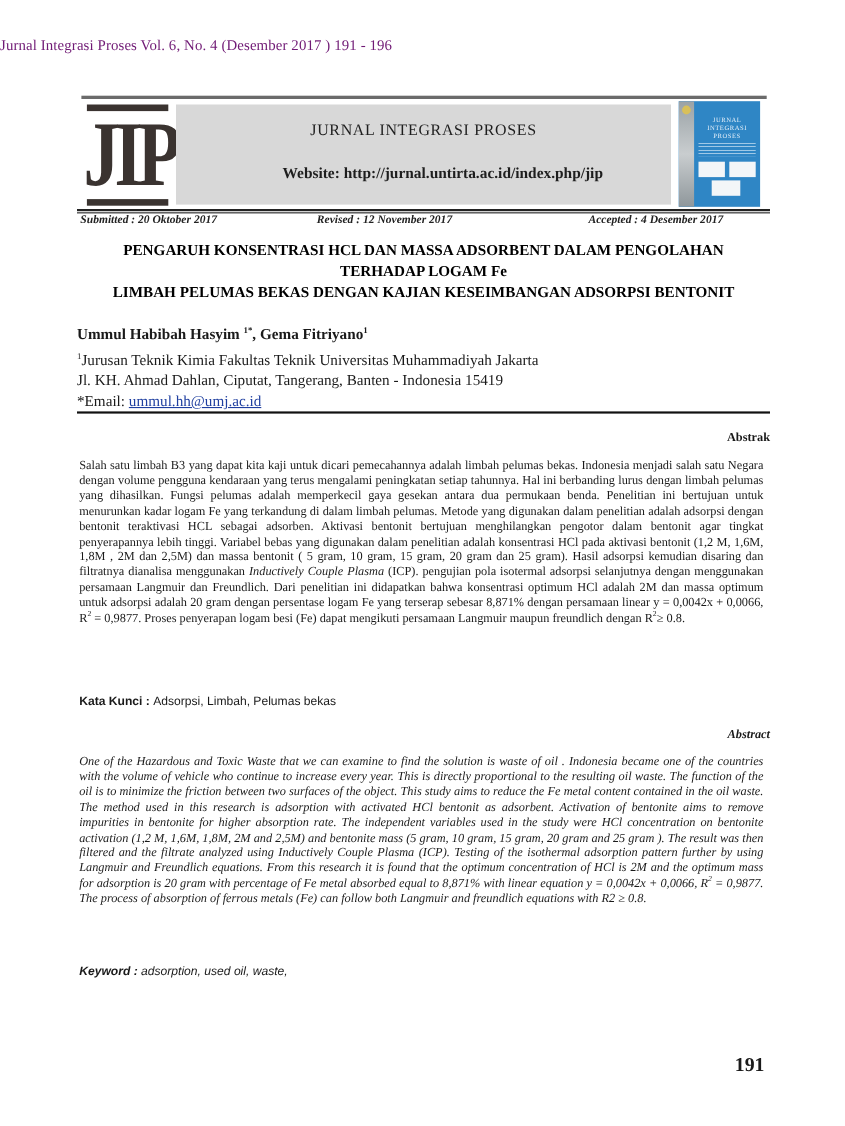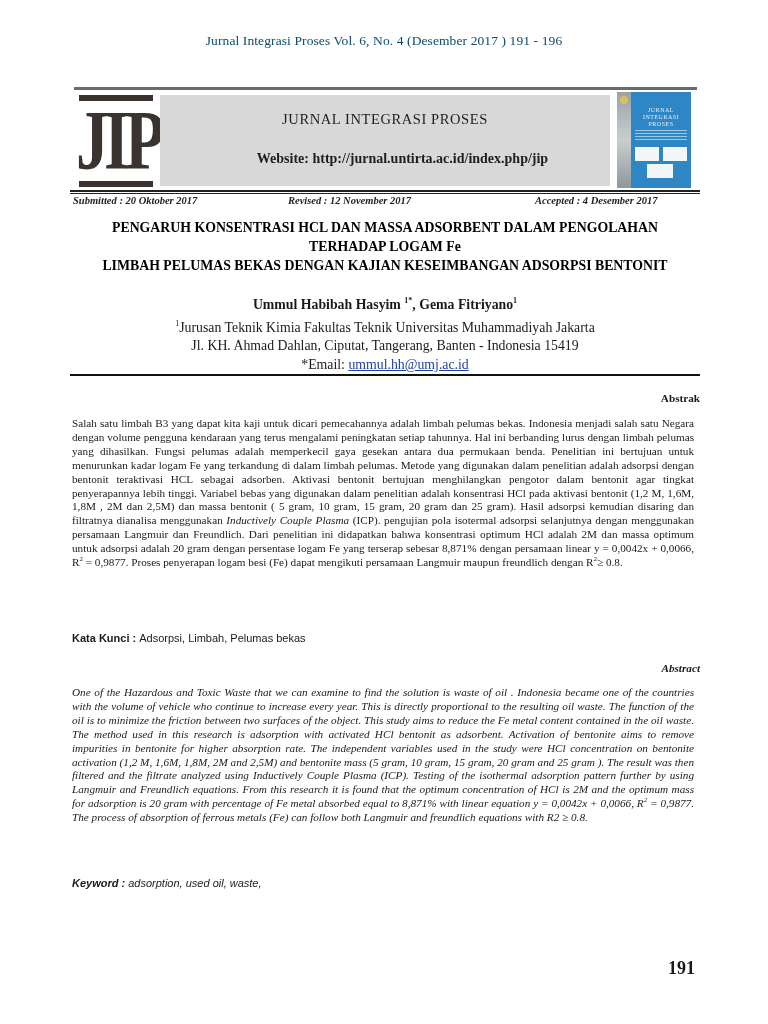--- a/index.html
+++ b/index.html
@@ -1,17 +1,17 @@
 <!DOCTYPE html>
 <html><head>
 <meta charset="utf-8">
 <style>
   html, body { margin: 0; padding: 0; background: #ffffff; }
   body { width: 768px; height: 1024px; position: relative; overflow: hidden; color: #1a1a1a; font-family: "DejaVu Serif", serif; }
-  .running-head { position: absolute; top: 33px; left: 0; width: 768px; text-align: center; font-family: "Liberation Serif", serif; font-size: 13.5px; letter-spacing: 0.1px; color: #0c4a6e; }
+  .running-head { position: absolute; top: 33px; left: 0; width: 768px; font-family: "Liberation Serif", serif; font-size: 13.5px; letter-spacing: 0.1px; color: #701a75; }
   .top-rule { position: absolute; top: 87px; left: 74px; width: 623px; height: 3px; background: #6b6b6b; }
   .logo { position: absolute; top: 95px; left: 79px; width: 74px; height: 92px; }
   .logo .bar { position: absolute; left: 0; width: 74px; height: 6px; background: #3a3330; }
   .logo .bar.top { top: 0; }
   .logo .bar.bottom { bottom: 0; }
   .logo .letters { position: absolute; top: 7px; left: -3px; width: 80px; height: 78px; font-family: "Liberation Serif", serif; font-weight: bold; font-size: 84px; line-height: 78px; color: #3a3330; letter-spacing: -6px; transform: scaleX(0.78); transform-origin: left top; white-space: nowrap; }
   .banner { position: absolute; top: 95px; left: 160px; width: 450px; height: 91px; background: #d8d8d8; }
   .banner .journal-name { position: absolute; top: 16px; left: 0; width: 450px; text-align: center; font-family: "Liberation Serif", serif; font-size: 14.5px; letter-spacing: 0.6px; color: #1e1e1e; }
   .banner .website { position: absolute; top: 56px; left: 0; width: 485px; text-align: center; font-family: "Liberation Serif", serif; font-size: 14px; font-weight: bold; color: #1e1e1e; }
   .cover { position: absolute; top: 92px; left: 617px; width: 74px; height: 96px; background: #2f86c5; overflow: hidden; }
@@ -25,21 +25,21 @@
   .cover .plot.p3 { top: 72px; left: 30px; width: 26px; height: 14px; }
   .dates-rule-top { position: absolute; top: 190px; left: 70px; width: 630px; height: 2px; background: #222; }
   .dates-rule-bottom { position: absolute; top: 193px; left: 70px; width: 630px; height: 1px; background: #222; }
   .dates { position: absolute; top: 195px; left: 70px; width: 630px; font-family: "Liberation Serif", serif; font-weight: bold; font-style: italic; font-size: 10.5px; color: #222; }
   .dates span { position: absolute; top: 0; white-space: nowrap; }
   .dates .submitted { left: 3px; }
   .dates .revised { left: 218px; }
   .dates .accepted { left: 465px; }
   .title { position: absolute; top: 218px; left: 70px; width: 630px; text-align: center; font-family: "Liberation Serif", serif; font-weight: bold; font-size: 13.8px; line-height: 19px; color: #000000; }
   .title div { white-space: nowrap; }
-  .authors { position: absolute; top: 291px; left: 70px; width: 630px; text-align: center; font-family: "Liberation Serif", serif; font-size: 13.8px; line-height: 19px; color: #1a1a1a; }
+  .authors { position: absolute; top: 291px; left: 70px; width: 630px; text-align: left; font-family: "Liberation Serif", serif; font-size: 13.8px; line-height: 19px; color: #1a1a1a; }
   .authors .names { font-weight: bold; }
   .authors sup { font-size: 8px; }
   .authors a { color: #1f3fa0; text-decoration: underline; }
   .section-rule { position: absolute; top: 374px; left: 70px; width: 630px; height: 2px; background: #111; }
   .heading { position: absolute; left: 70px; width: 630px; text-align: right; font-family: "Liberation Serif", serif; font-weight: bold; font-size: 11.2px; color: #1a1a1a; }
   .heading.abstrak { top: 392px; }
   .heading.abstract { top: 662px; font-style: italic; }
   .para { position: absolute; left: 72px; width: 622px; text-align: justify; font-family: "Liberation Serif", serif; font-size: 11.2px; line-height: 13.9px; color: #1a1a1a; }
   .para.id { top: 417px; }
   .para.en { top: 686px; font-style: italic; }

